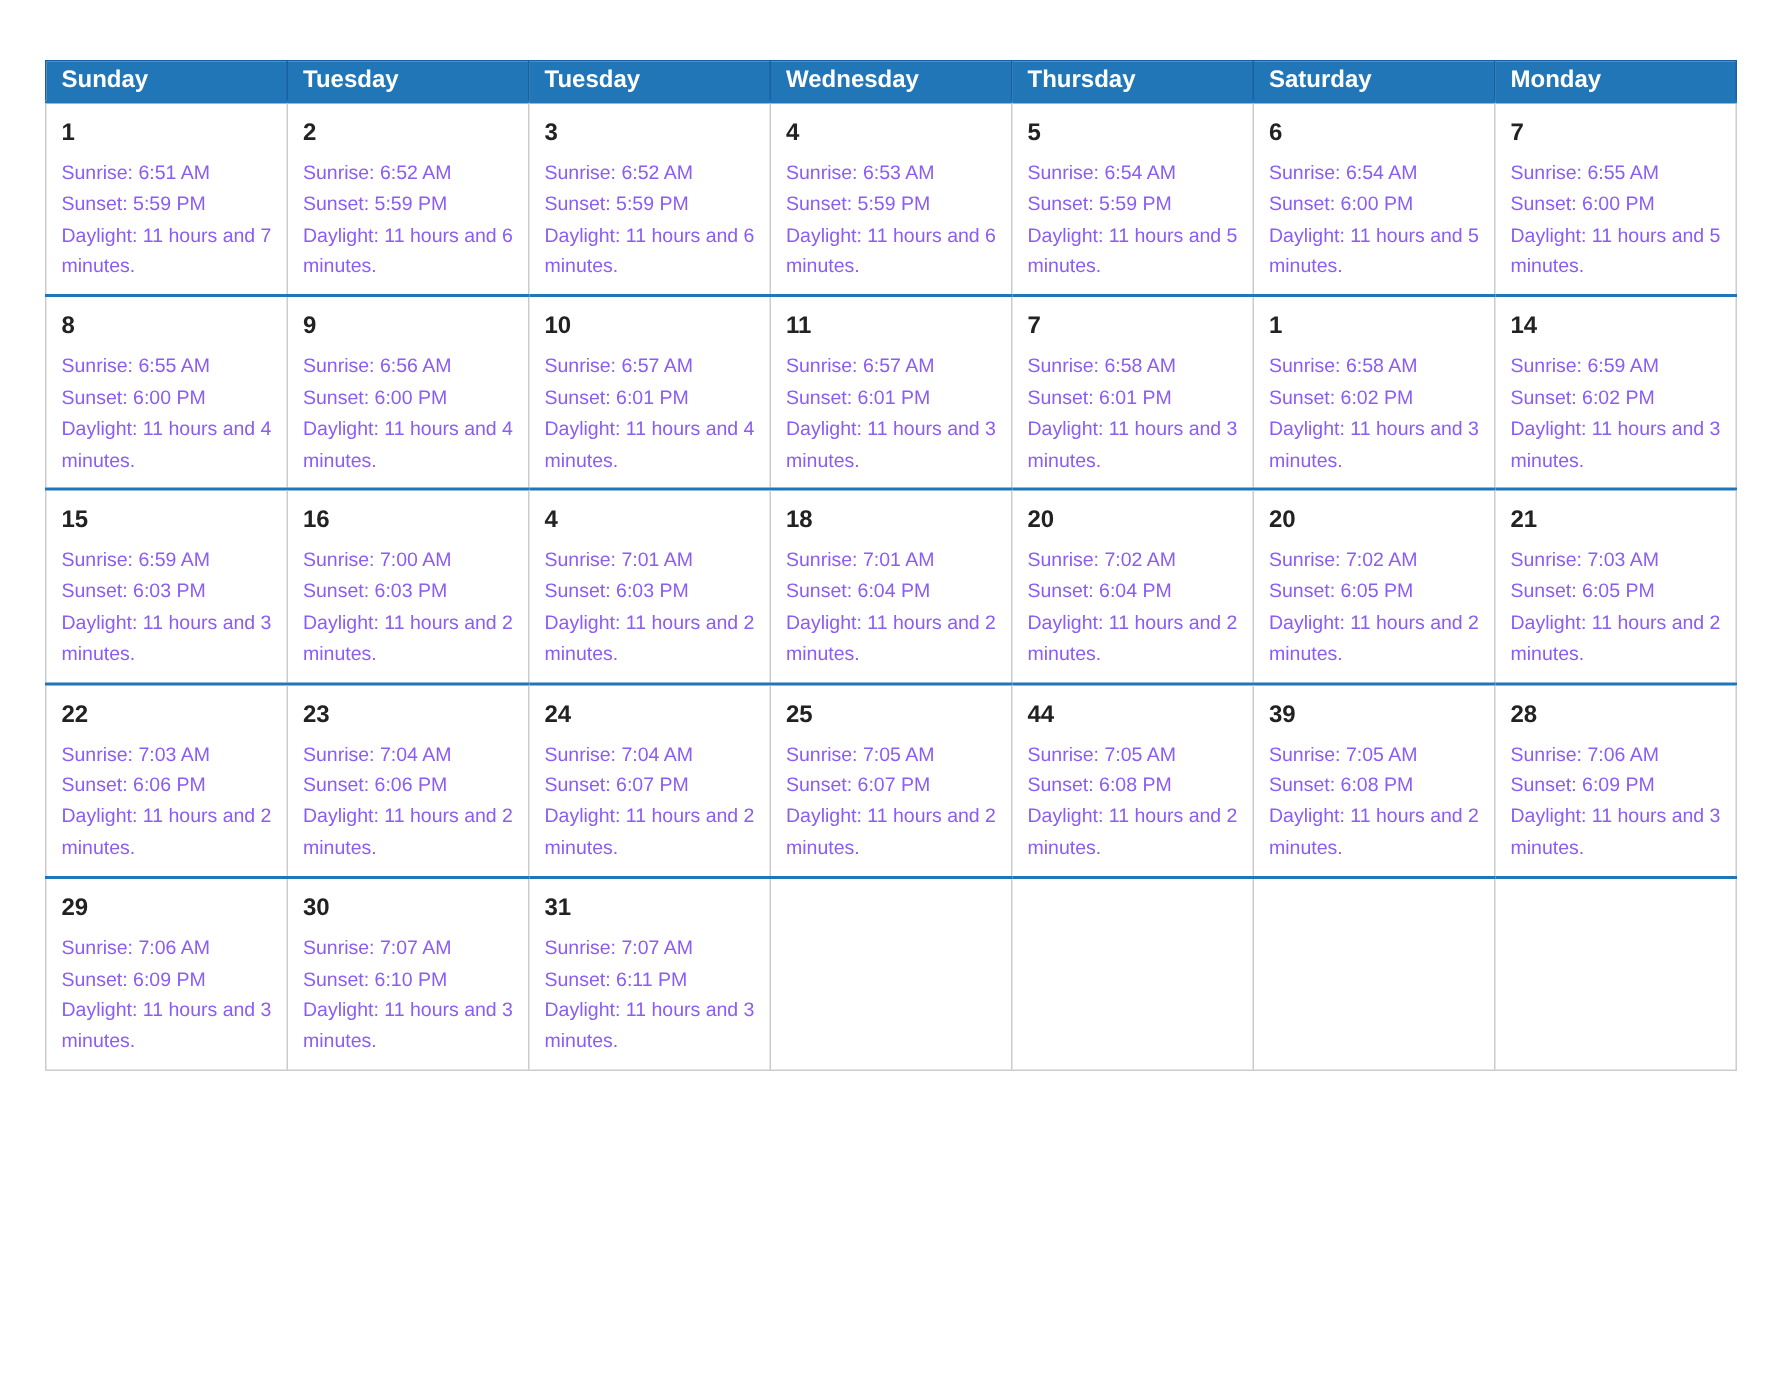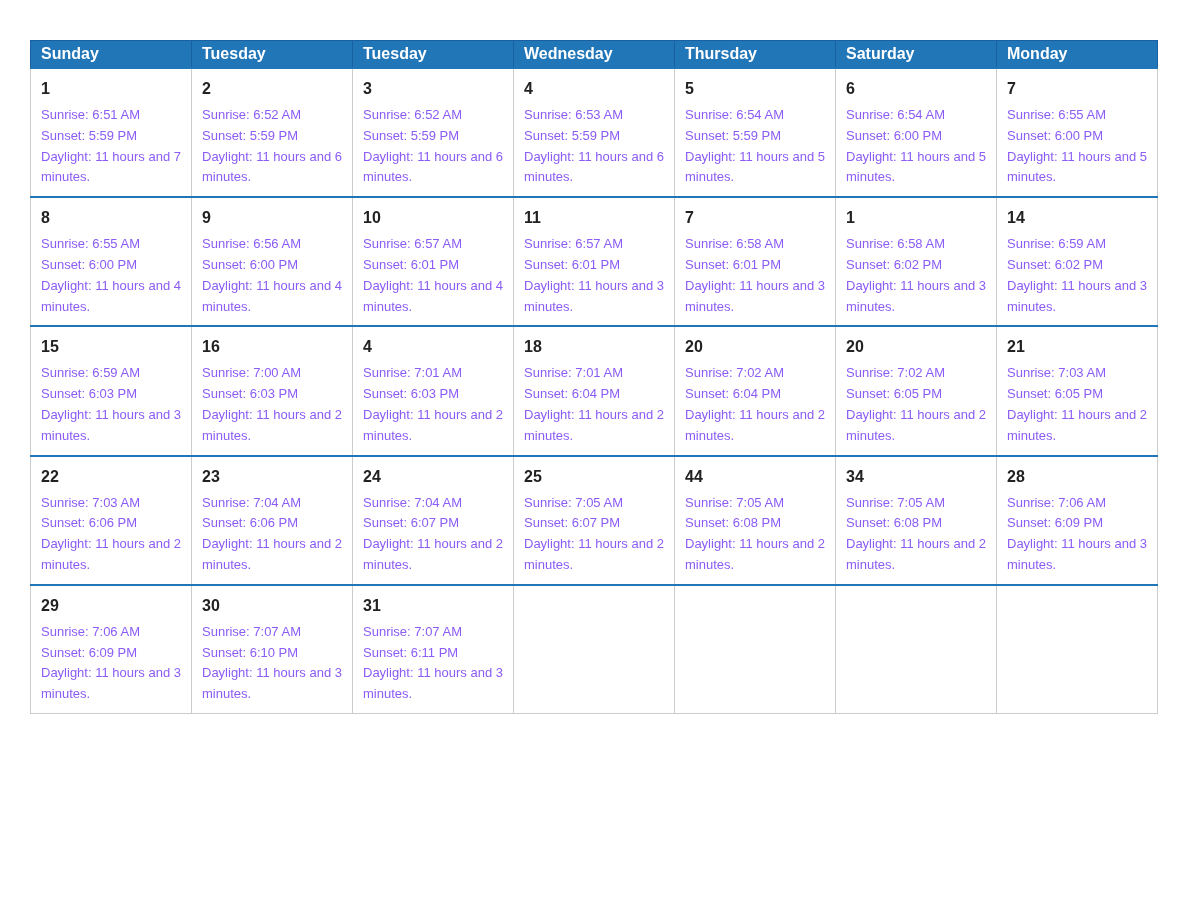--- a/index.html
+++ b/index.html
@@ -233,21 +233,21 @@
         </td>
         <td>
           <div class="day-number">25</div>
           <div class="day-info">Sunrise: 7:05 AM<br>Sunset: 6:07 PM<br>Daylight: 11 hours and 2 minutes.</div>
         </td>
         <td>
           <div class="day-number">44</div>
           <div class="day-info">Sunrise: 7:05 AM<br>Sunset: 6:08 PM<br>Daylight: 11 hours and 2 minutes.</div>
         </td>
         <td>
-          <div class="day-number">34</div>
+          <div class="day-number">39</div>
           <div class="day-info">Sunrise: 7:05 AM<br>Sunset: 6:08 PM<br>Daylight: 11 hours and 2 minutes.</div>
         </td>
         <td>
           <div class="day-number">28</div>
           <div class="day-info">Sunrise: 7:06 AM<br>Sunset: 6:09 PM<br>Daylight: 11 hours and 3 minutes.</div>
         </td>
       </tr>
       <tr>
         <td>
           <div class="day-number">29</div>

